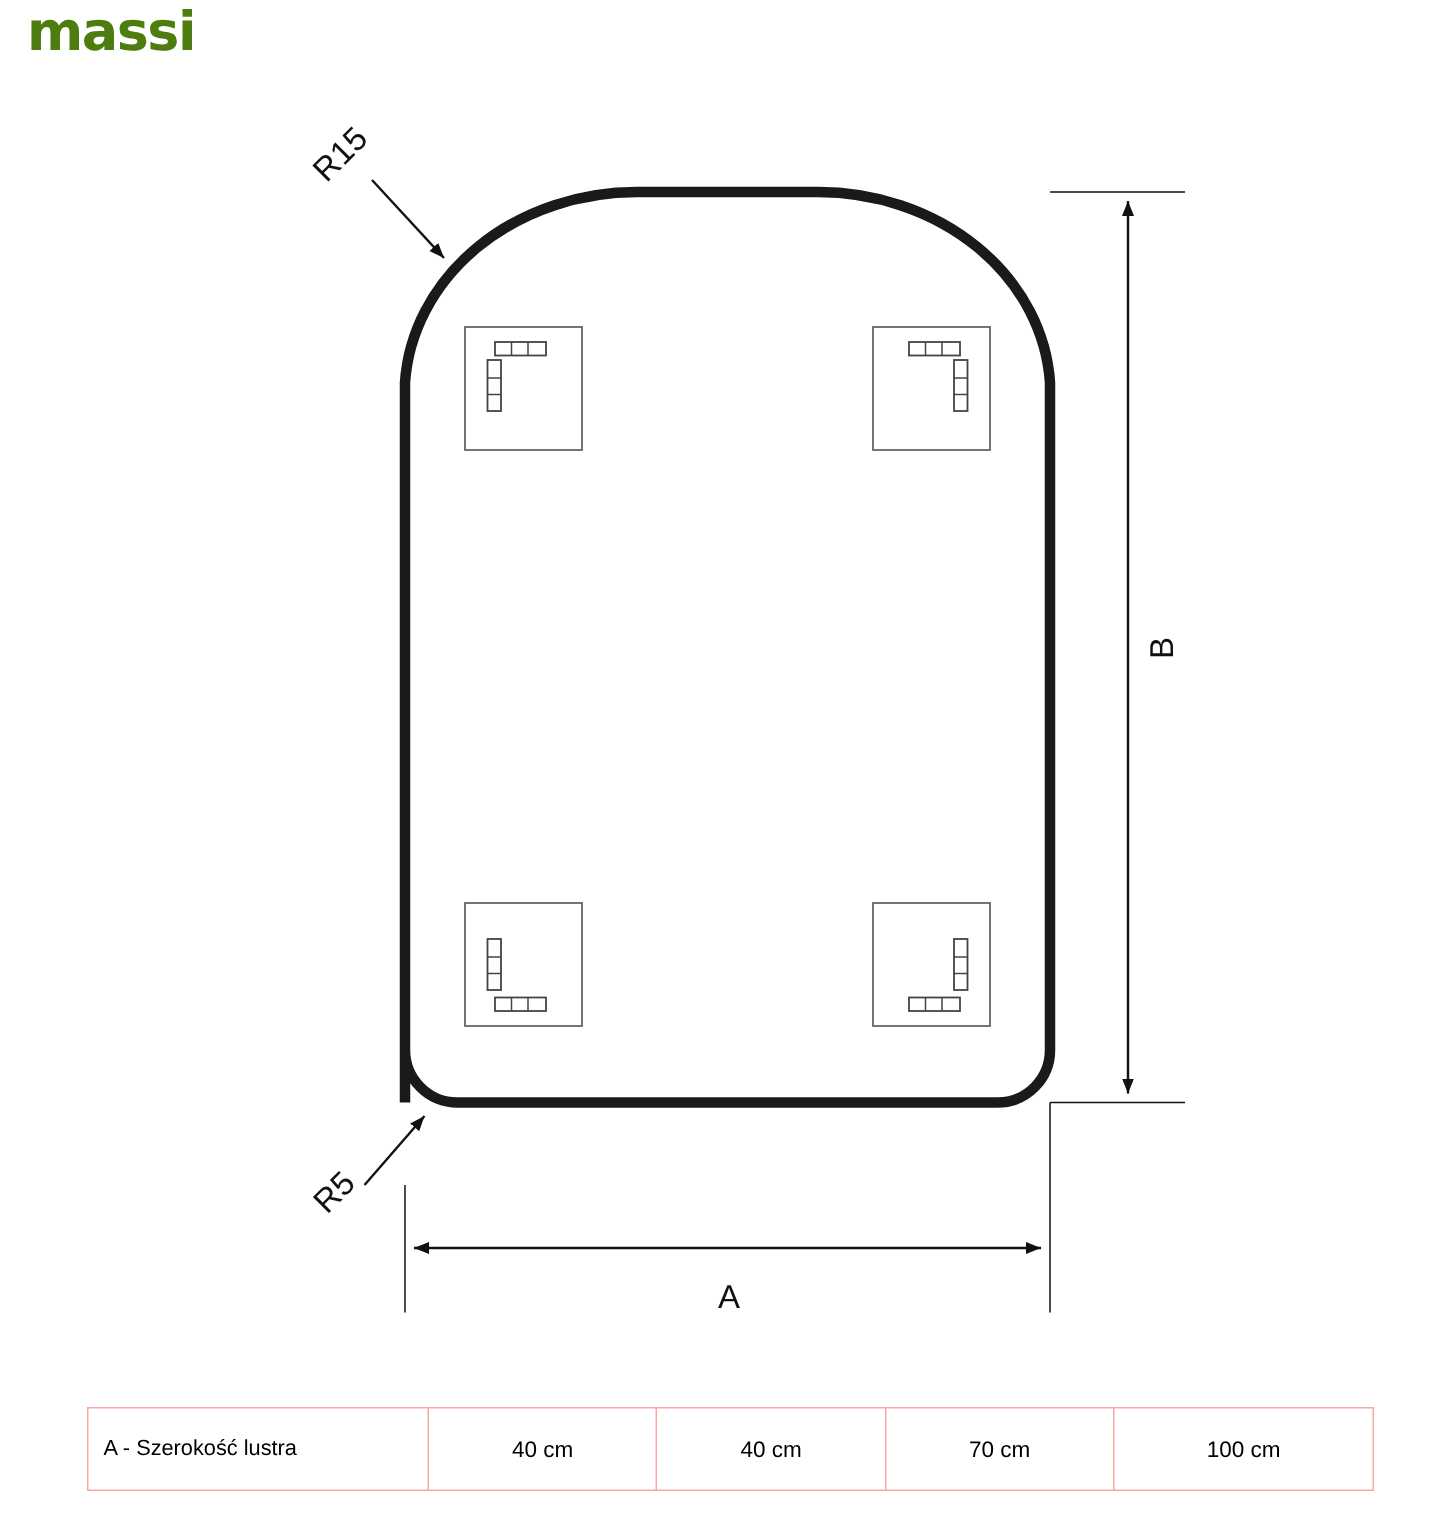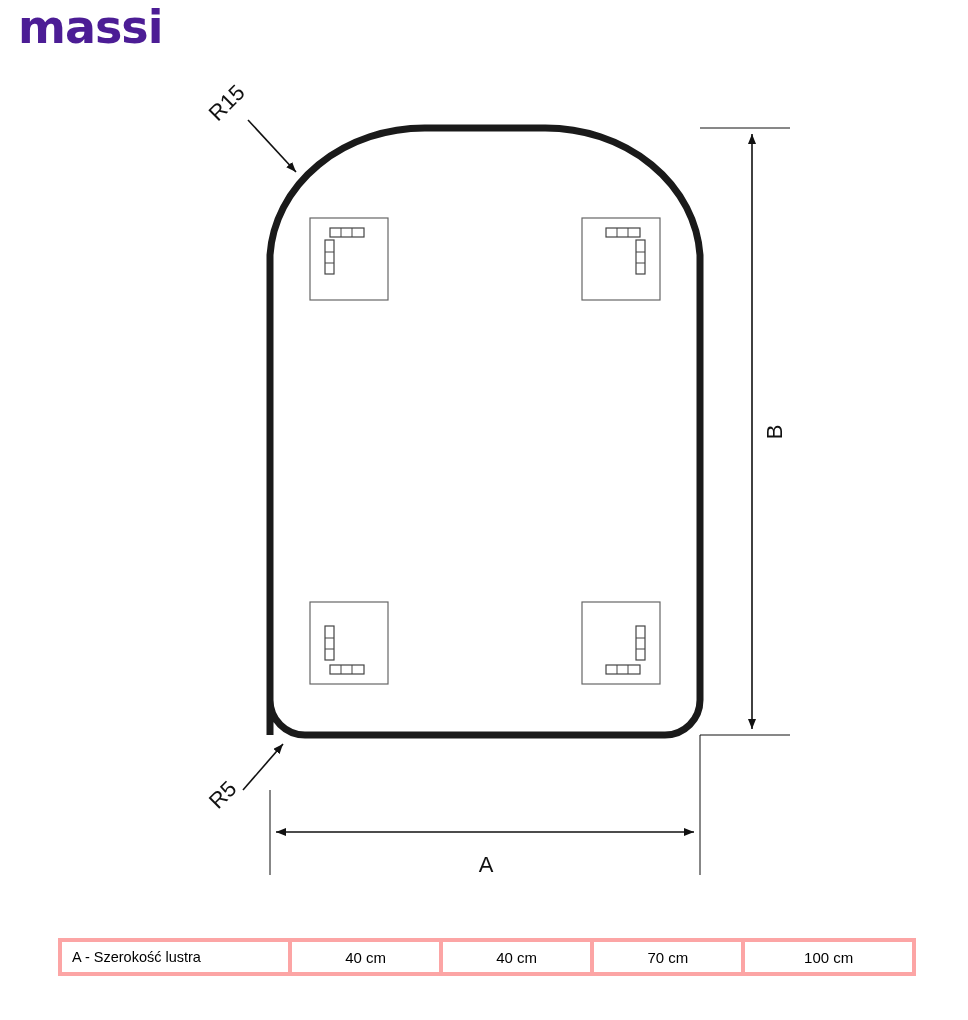--- a/index.html
+++ b/index.html
@@ -17,45 +17,45 @@
   }
   #page-root {
     position: absolute;
     inset: 0;
   }
   .brand {
     position: absolute;
     left: 18px;
     top: 4px;
     font-family: "DejaVu Sans", sans-serif;
-    font-size: 46px;
+    font-size: 36px;
     font-weight: 700;
     letter-spacing: -1px;
-    color: #4c1d95;
+    color: #4d7c0f;
     line-height: 1;
   }
   .diagram {
     position: absolute;
     left: 0;
     top: 0;
     width: 968px;
     height: 920px;
   }
   .spec-table {
     position: absolute;
     left: 58px;
     top: 938px;
     width: 858px;
     border-collapse: collapse;
     font-size: 15px;
   }
   .spec-table td {
-    border: 4px solid #fca5a5;
+    border: 1px solid #fca5a5;
     height: 30px;
-    padding: 0 10px;
+    padding: 12px 10px;
     text-align: center;
     white-space: nowrap;
   }
   .spec-table td.rowhead {
     text-align: left;
     width: 206px;
     font-size: 14.5px;
   }
   svg text {
     font-family: "Liberation Sans", sans-serif;

